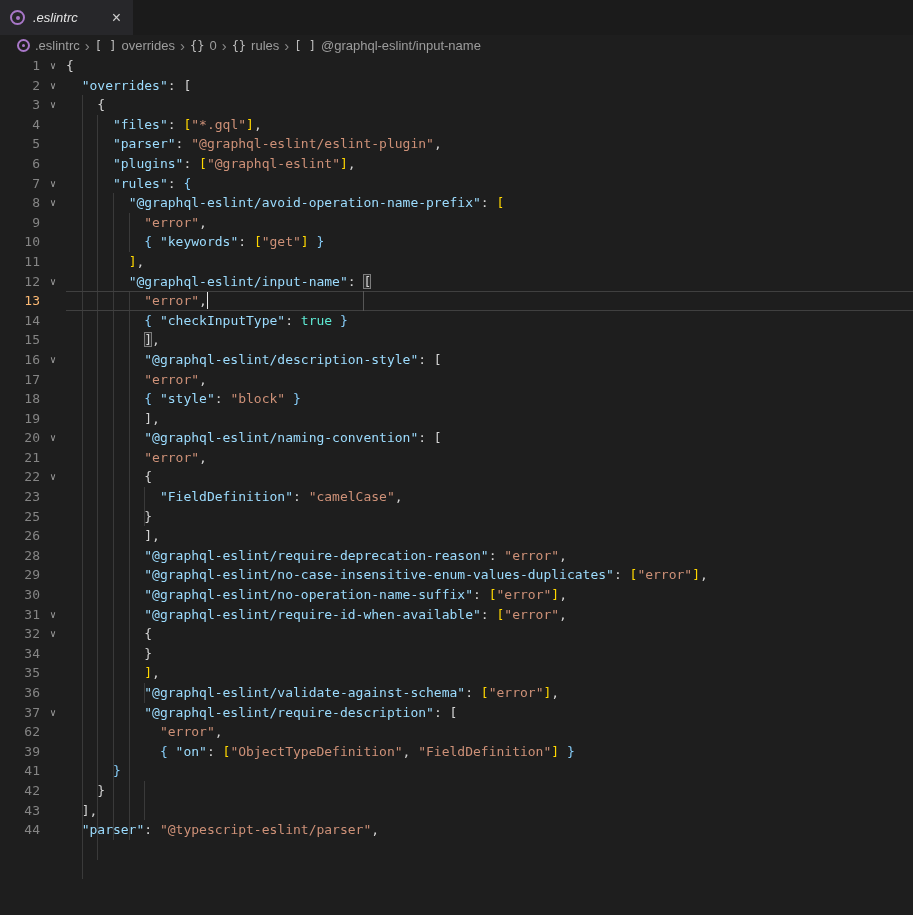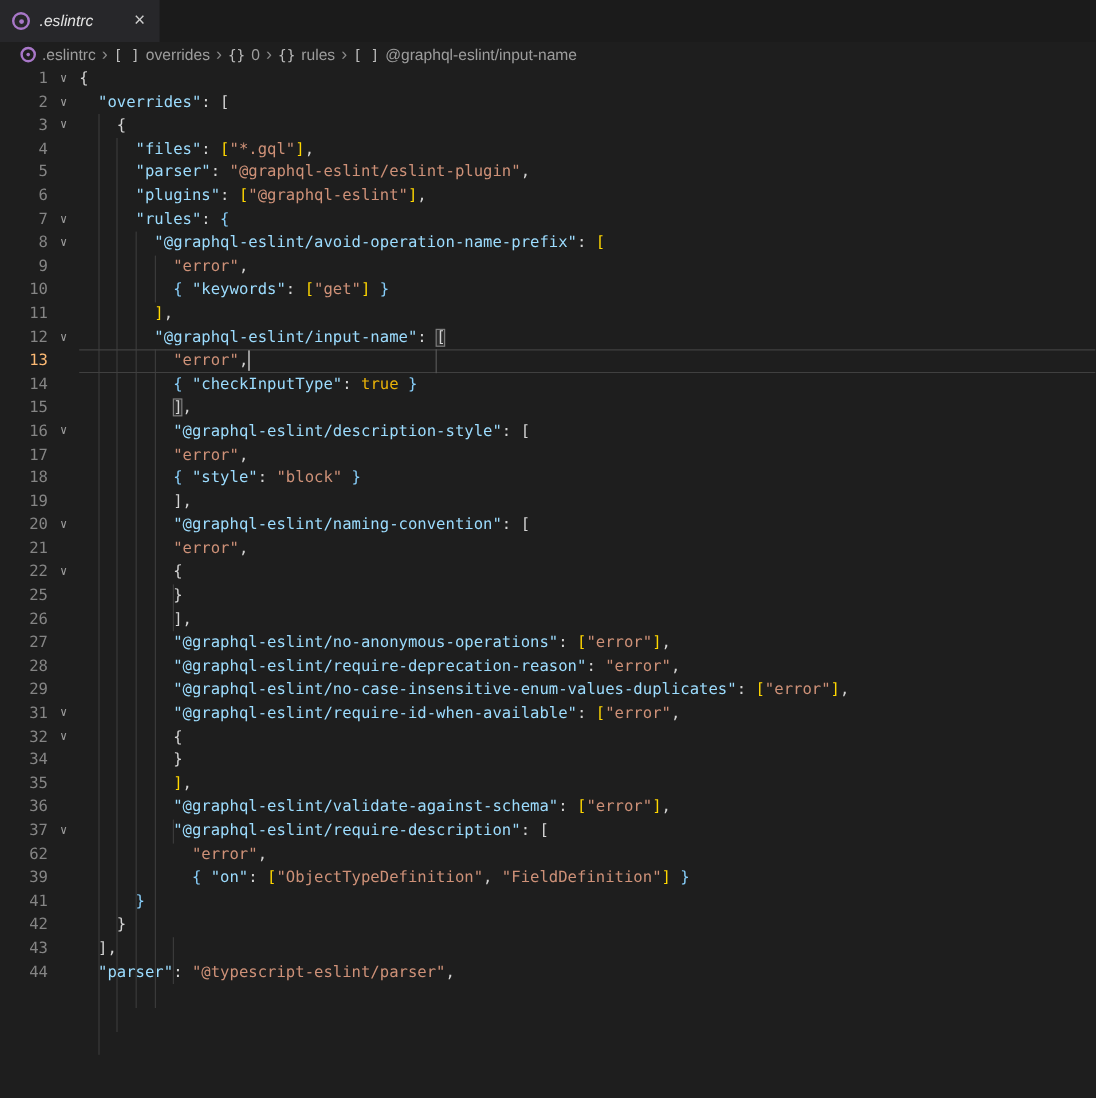--- a/index.html
+++ b/index.html
@@ -46,21 +46,21 @@
   .iguide{position:absolute;width:1px;background:#3a3a3a}
   .line{display:flex;height:19.6px}
   .gnum{width:40px;flex:none;text-align:right;color:#858585;user-select:none}
   .gfold{width:26px;flex:none;text-align:center;color:#9d9d9d;font-size:10px}
   .lcontent{flex:1;white-space:pre;position:relative;color:#d4d4d4}
   .line.active .gnum{color:#fdba74}
   .line.active .lcontent{box-shadow:inset 0 1px 0 #404040, inset 0 -1px 0 #404040}
   .tk-p{color:#d4d4d4}
   .tk-k{color:#9cdcfe}
   .tk-s{color:#ce9178}
-  .tk-b{color:#eab308}
+  .tk-b{color:#5eead4}
   .tk-g{color:#ffd700}
   .tk-y{color:#87cefa}
   .tk-m{color:#d4d4d4;outline:1px solid #7c7c7c;outline-offset:-1px;background:rgba(110,110,110,.18)}
   .cursor{position:absolute;top:1px;width:1.5px;height:17px;background:#ececec}
   .bguide{position:absolute;top:0;bottom:0;width:1px;background:#565656}
 </style>
 </head>
 <body>
 
 <div>
@@ -216,43 +216,48 @@
           <span class="gnum">21</span>
           <span class="gfold"></span>
           <span class="lcontent">          <span class="tk-s">"error"</span><span class="tk-p">,</span></span>
         </div>
         <div class="line">
           <span class="gnum">22</span>
           <span class="gfold">∨</span>
           <span class="lcontent">          <span class="tk-p">{</span></span>
         </div>
         <div class="line">
+          <span class="gnum">23</span>
+          <span class="gfold"></span>
+          <span class="lcontent">            <span class="tk-k">"FieldDefinition"</span><span class="tk-p">: </span><span class="tk-s">"camelCase"</span><span class="tk-p">,</span></span>
+        </div>
+        <div class="line">
           <span class="gnum">25</span>
           <span class="gfold"></span>
           <span class="lcontent">          <span class="tk-p">}</span></span>
         </div>
         <div class="line">
           <span class="gnum">26</span>
           <span class="gfold"></span>
           <span class="lcontent">          <span class="tk-p">],</span></span>
         </div>
         <div class="line">
-          <span class="gnum">27</span>
-          <span class="gfold"></span>
-          <span class="lcontent">          <span class="tk-k">"@graphql-eslint/no-anonymous-operations"</span><span class="tk-p">: </span><span class="tk-g">[</span><span class="tk-s">"error"</span><span class="tk-g">]</span><span class="tk-p">,</span></span>
-        </div>
-        <div class="line">
           <span class="gnum">28</span>
           <span class="gfold"></span>
           <span class="lcontent">          <span class="tk-k">"@graphql-eslint/require-deprecation-reason"</span><span class="tk-p">: </span><span class="tk-s">"error"</span><span class="tk-p">,</span></span>
         </div>
         <div class="line">
           <span class="gnum">29</span>
           <span class="gfold"></span>
           <span class="lcontent">          <span class="tk-k">"@graphql-eslint/no-case-insensitive-enum-values-duplicates"</span><span class="tk-p">: </span><span class="tk-g">[</span><span class="tk-s">"error"</span><span class="tk-g">]</span><span class="tk-p">,</span></span>
+        </div>
+        <div class="line">
+          <span class="gnum">30</span>
+          <span class="gfold"></span>
+          <span class="lcontent">          <span class="tk-k">"@graphql-eslint/no-operation-name-suffix"</span><span class="tk-p">: </span><span class="tk-g">[</span><span class="tk-s">"error"</span><span class="tk-g">]</span><span class="tk-p">,</span></span>
         </div>
         <div class="line">
           <span class="gnum">31</span>
           <span class="gfold">∨</span>
           <span class="lcontent">          <span class="tk-k">"@graphql-eslint/require-id-when-available"</span><span class="tk-p">: </span><span class="tk-g">[</span><span class="tk-s">"error"</span><span class="tk-p">,</span></span>
         </div>
         <div class="line">
           <span class="gnum">32</span>
           <span class="gfold">∨</span>
           <span class="lcontent">          <span class="tk-p">{</span></span>

